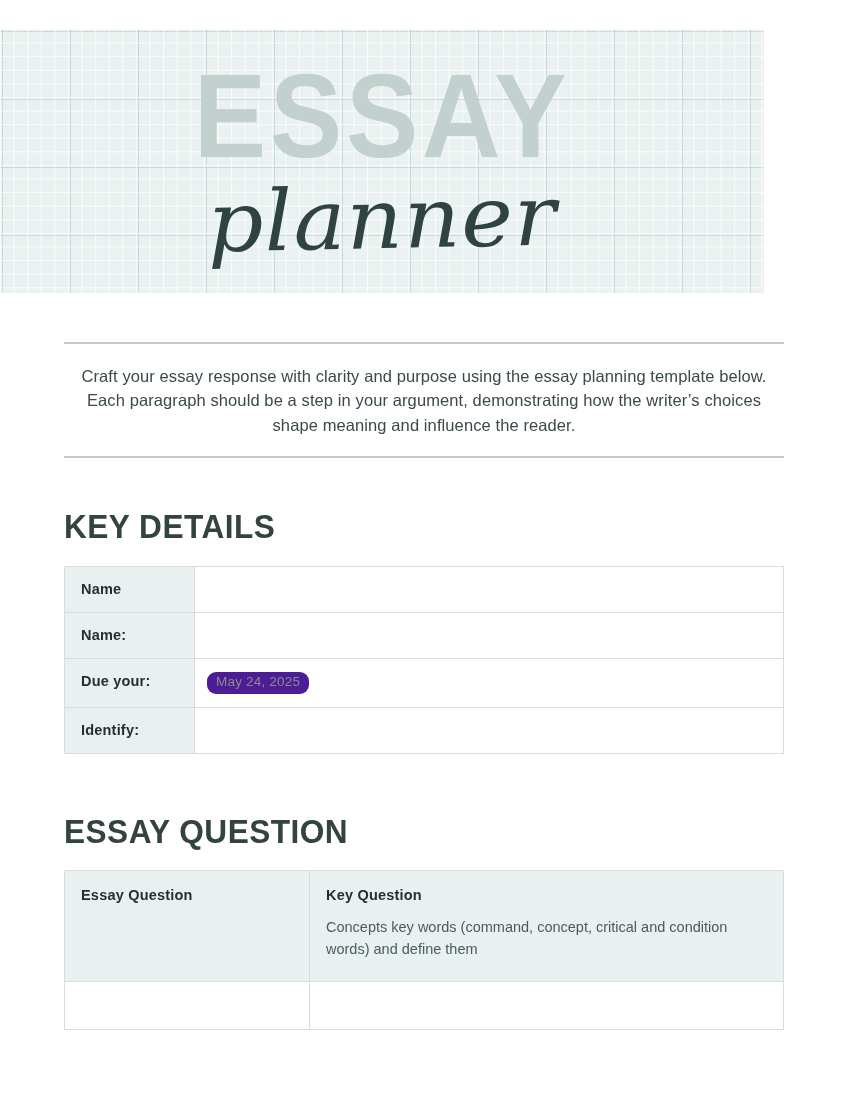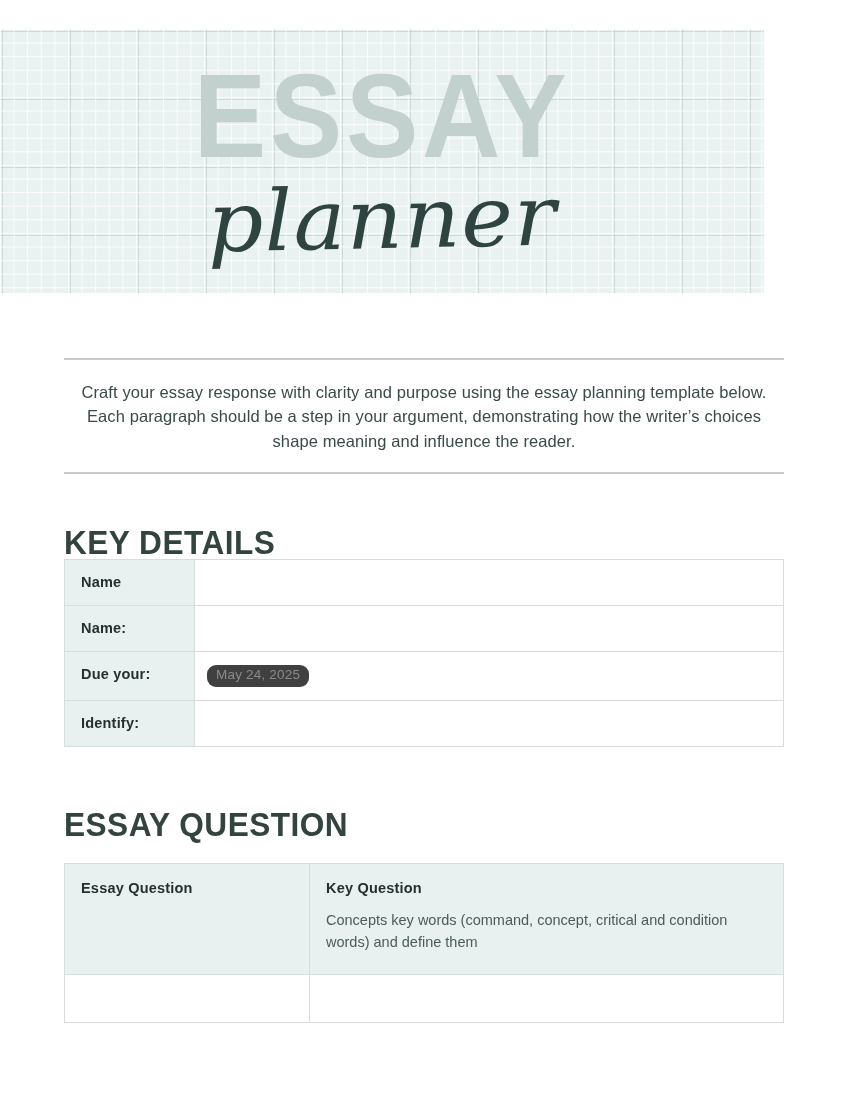--- a/index.html
+++ b/index.html
@@ -74,21 +74,21 @@
     color: #2f4440;
     transform: scaleX(1.04) rotate(-1.2deg);
     transform-origin: center center;
     user-select: none;
   }
 
   
   .content {
     position: absolute;
     left: 0;
-    top: 309px;
+    top: 293px;
     width: 848px;
   }
 
   .rule {
     height: 2px;
     background: #c9c9c9;
     margin: 0 auto;
     width: 720px;
   }
   .rule-top { margin-top: 49px; }
@@ -128,38 +128,38 @@
     margin: 0 auto;
     border-collapse: collapse;
     table-layout: fixed;
   }
   .tbl td {
     border: 1px solid #d8dcdc;
     vertical-align: top;
   }
 
   
-  .tbl-key-details { }
+  .tbl-key-details { margin-top: 23px; }
   .tbl-key-details td.label-cell {
     width: 130px;
     background: #e9f1f0;
     padding: 14px 14px 14px 16px;
     font-size: 14.5px;
     font-weight: 700;
     color: #24302f;
     letter-spacing: 0.2px;
   }
   .tbl-key-details td.value-cell {
     background: #ffffff;
     padding: 13px 12px;
     height: 46px;
   }
   .date-chip {
     display: inline-block;
-    background: #404040;
+    background: #4c1d95;
     border-radius: 9px;
     padding: 3px 9px 4px 9px;
     font-size: 13.5px;
     color: #8a8a8a;
     letter-spacing: 0.2px;
     line-height: 1.1;
   }
 
   
   .tbl-essay-question { margin-top: 22px; }

